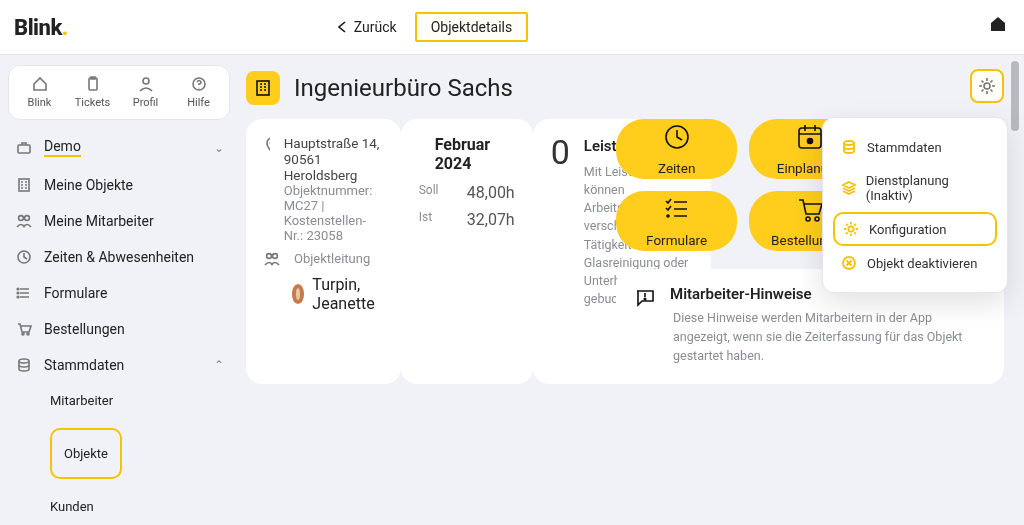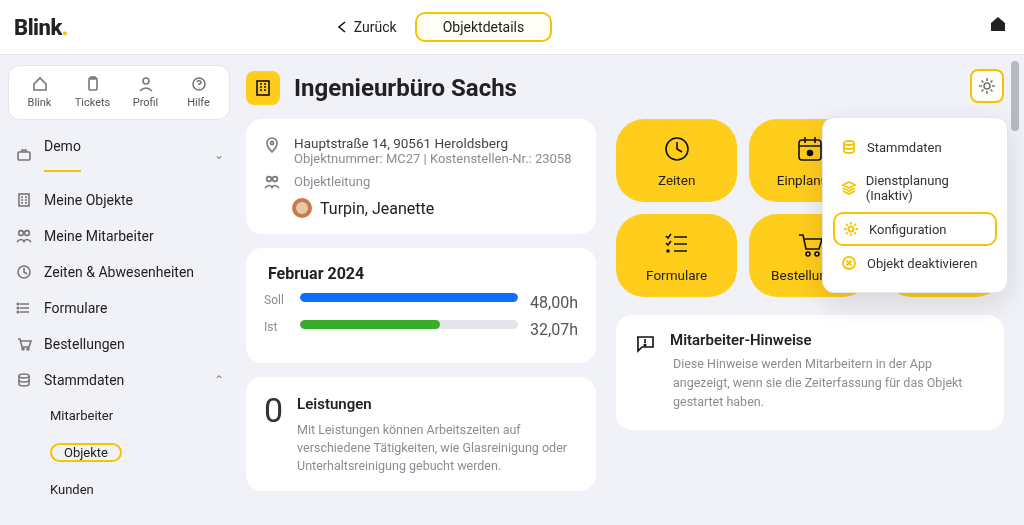--- a/index.html
+++ b/index.html
@@ -13,66 +13,66 @@
     --blue:#0d6efd;
     --green:#38ad2b;
   }
   *{box-sizing:border-box;font-family:-apple-system,BlinkMacSystemFont,"Segoe UI",Roboto,Arial,sans-serif}
   body{margin:0;width:1024px;height:525px;overflow:hidden;background:#fff;color:var(--text)}
   
   .top{height:54px;display:flex;align-items:center;gap:18px;padding:0 14px;position:relative}
   .logo{font-weight:800;font-size:22px;letter-spacing:-.5px}
   .logo .dot{color:var(--yellow-dark)}
   .back{display:flex;align-items:center;gap:4px;cursor:pointer;margin-left:250px;font-size:14px}
-  .pill{border:2px solid var(--yellow-dark);border-radius:10px;padding:5px 26px;font-size:14px;background:#fffef6}
+  .pill{border:2px solid var(--yellow-dark);border-radius:2px;padding:5px 14px;font-size:14px;background:#fffef6}
   .home-btn{position:absolute;right:16px;top:14px;cursor:pointer}
   
   .body{display:flex;height:477px;background:var(--bg);border-top:1px solid var(--border)}
   .sidebar{width:238px;background:var(--bg);padding:10px 8px;position:relative}
   .sb-top{background:var(--card);border:1px solid var(--border);border-radius:12px;display:flex;justify-content:space-around;padding:10px 4px;margin-bottom:8px}
   .sb-top .t{display:flex;flex-direction:column;align-items:center;gap:4px;font-size:11px;color:#555;cursor:pointer;width:52px}
   .sb-top .ic{height:16px}
   .nav{margin-top:6px}
   .nav-item{display:flex;align-items:center;gap:12px;padding:10px 8px;font-size:14px;cursor:pointer;border-radius:8px;position:relative}
   .nav-item .chev{position:absolute;right:6px;color:#888;font-size:12px}
-  .nav-item.demo .lbl{border-bottom:2px solid var(--yellow-dark);padding-bottom:16px}
+  .nav-item.demo .lbl{border-bottom:2px solid var(--yellow-dark);padding-bottom:1px}
   .sub{padding-left:34px}
   .sub .nav-item{font-size:13px}
-  .obj-pill{border:2px solid var(--yellow-dark);border-radius:10px;padding:0 12px;font-size:13px}
+  .obj-pill{border:2px solid var(--yellow-dark);border-radius:10px;padding:16px 12px;font-size:13px}
   
   .main{flex:1;position:relative;padding:16px 20px 10px 8px;overflow:hidden}
   .scrolltrack{position:absolute;right:2px;top:0;bottom:0;width:14px;background:#f0f2f7}
   .scrollthumb{position:absolute;right:3px;top:6px;width:8px;height:70px;background:#b7b9bf;border-radius:4px}
   .page-head{display:flex;align-items:center;gap:14px;margin-bottom:14px;position:relative}
   .page-head .sq{width:34px;height:34px;background:var(--yellow);border-radius:8px;display:flex;align-items:center;justify-content:center}
-  .page-head h1{margin:0;font-size:24px;font-weight:700}
+  .page-head h1{margin:0;font-size:24px;font-weight:400}
   .gear-btn{position:absolute;right:0;top:-2px;width:34px;height:34px;border:2px solid var(--yellow-dark);border-radius:8px;display:flex;align-items:center;justify-content:center;background:#fffef8;cursor:pointer}
   .cols{display:flex;gap:20px}
-  .col-l{width:350px;display:flex;flex-direction:column;gap:14px}
+  .col-l{width:350px;display:flex;flex-direction:row;}
   .col-r{flex:1;display:flex;flex-direction:column;gap:18px;position:relative}
   .card{background:var(--card);border-radius:16px;padding:16px 18px}
   .addr .row{display:flex;gap:14px;align-items:flex-start;margin-bottom:6px;color:#444;font-size:13.5px}
   .addr .muted{color:var(--text-muted);font-size:13px}
   .addr .leader{display:flex;align-items:center;gap:8px;margin-left:28px;margin-top:8px}
   .avatar{width:20px;height:20px;border-radius:50%;background:#c97a4a;display:inline-block;position:relative;overflow:hidden}
   .avatar::after{content:"";position:absolute;inset:4px;border-radius:50%;background:#eac7a8}
   
-  .month h3{margin:0 4px 10px;font-size:16px;font-weight:700}
+  .month h3{margin:0 16px 10px;font-size:16px;font-weight:700}
   .bar-row{display:flex;align-items:flex-start;gap:10px;font-size:12px;color:var(--text-muted);margin:8px 0}
   .bar{height:9px;border-radius:5px;background:#e4e6eb;flex:1;position:relative;overflow:hidden}
   .bar .fill{position:absolute;left:0;top:0;bottom:0;border-radius:5px}
   .val{width:50px;text-align:right;font-size:16px;color:#555}
   
   .leist{display:flex;gap:14px}
   .big0{font-size:34px;font-weight:400;color:#333;line-height:1}
   .leist h4{margin:2px 0 8px;font-size:15px;font-weight:600}
   .leist p{margin:0;font-size:12.5px;color:var(--text-muted);line-height:1.45}
   
   .tiles{display:grid;grid-template-columns:repeat(3,1fr);gap:12px}
-  .tile{background:var(--yellow);border-radius:28px;height:83px;display:flex;flex-direction:column;align-items:center;justify-content:center;gap:8px;font-size:13.5px;cursor:pointer}
+  .tile{background:var(--yellow);border-radius:28px;height:60px;display:flex;flex-direction:column;align-items:center;justify-content:center;gap:8px;font-size:13.5px;cursor:pointer}
   .tile .ic{height:30px;display:flex;align-items:center;justify-content:center}
   
   .menu{position:absolute;right:-4px;top:-2px;background:#fff;border:1px solid var(--border);border-radius:12px;box-shadow:0 10px 30px rgba(0,0,0,.12);width:186px;padding:12px 10px;z-index:5}
   .menu .mi{display:flex;align-items:center;gap:10px;padding:9px 8px;font-size:13px;color:#333;cursor:pointer;border-radius:8px}
   .menu .mi.sel{border:2px solid var(--yellow-dark);border-radius:10px;padding:7px 8px}
   .menu svg{width:16px;height:16px}
   
   .hint{display:flex;gap:14px}
   .hint h4{margin:0 0 6px;font-size:15px;font-weight:600}
   .hint p{margin:3px;font-size:12.5px;color:var(--text-muted);line-height:1.5}

